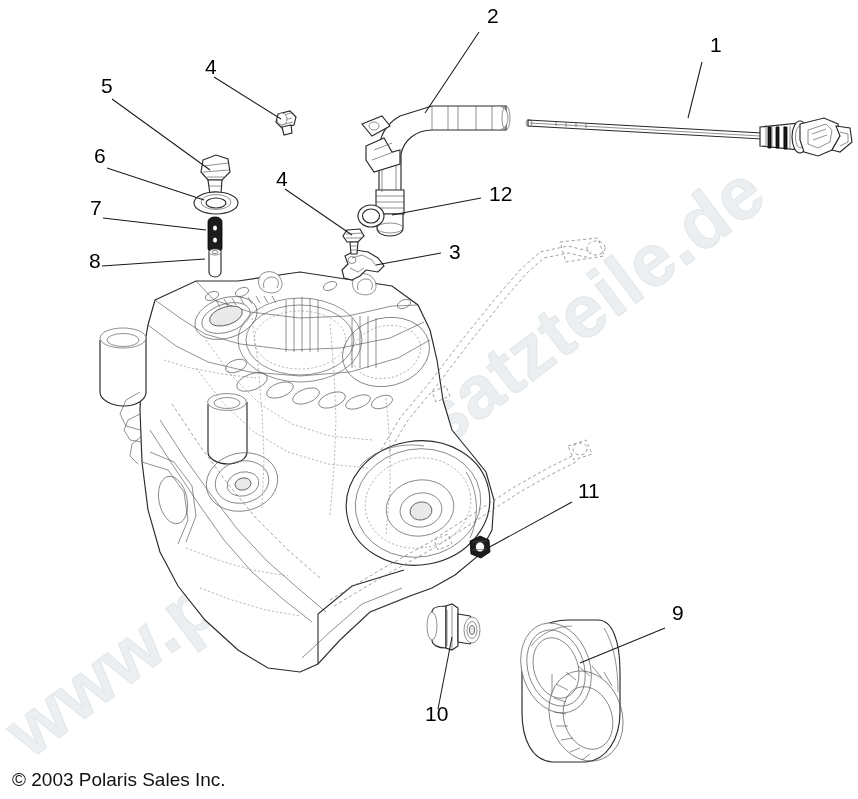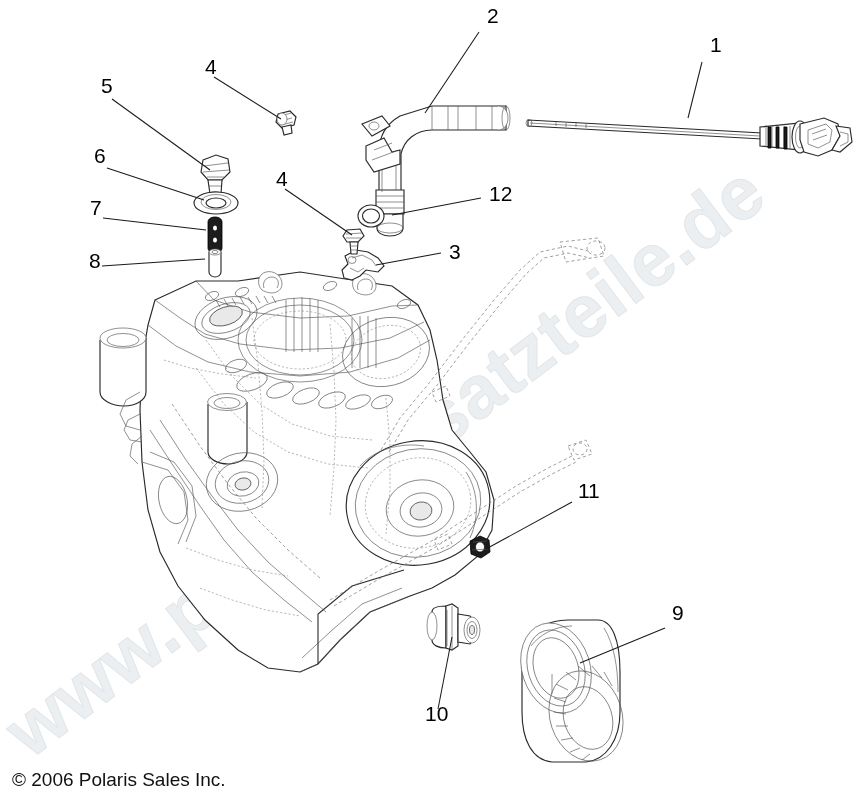--- a/index.html
+++ b/index.html
@@ -412,15 +412,15 @@
       <text class="callout-num" x="90" y="215">7</text>
       <text class="callout-num" x="89" y="268">8</text>
       <text class="callout-num" x="672" y="620">9</text>
       <text class="callout-num" x="425" y="721">10</text>
       <text class="callout-num" x="578" y="498">11</text>
       <text class="callout-num" x="489" y="201">12</text>
     </g>
 
   </svg>
 
-  <div id="copyright">© 2006 Polaris Sales Inc.</div>
+  <div id="copyright">© 2003 Polaris Sales Inc.</div>
 
 </div>
 
 </body></html>

